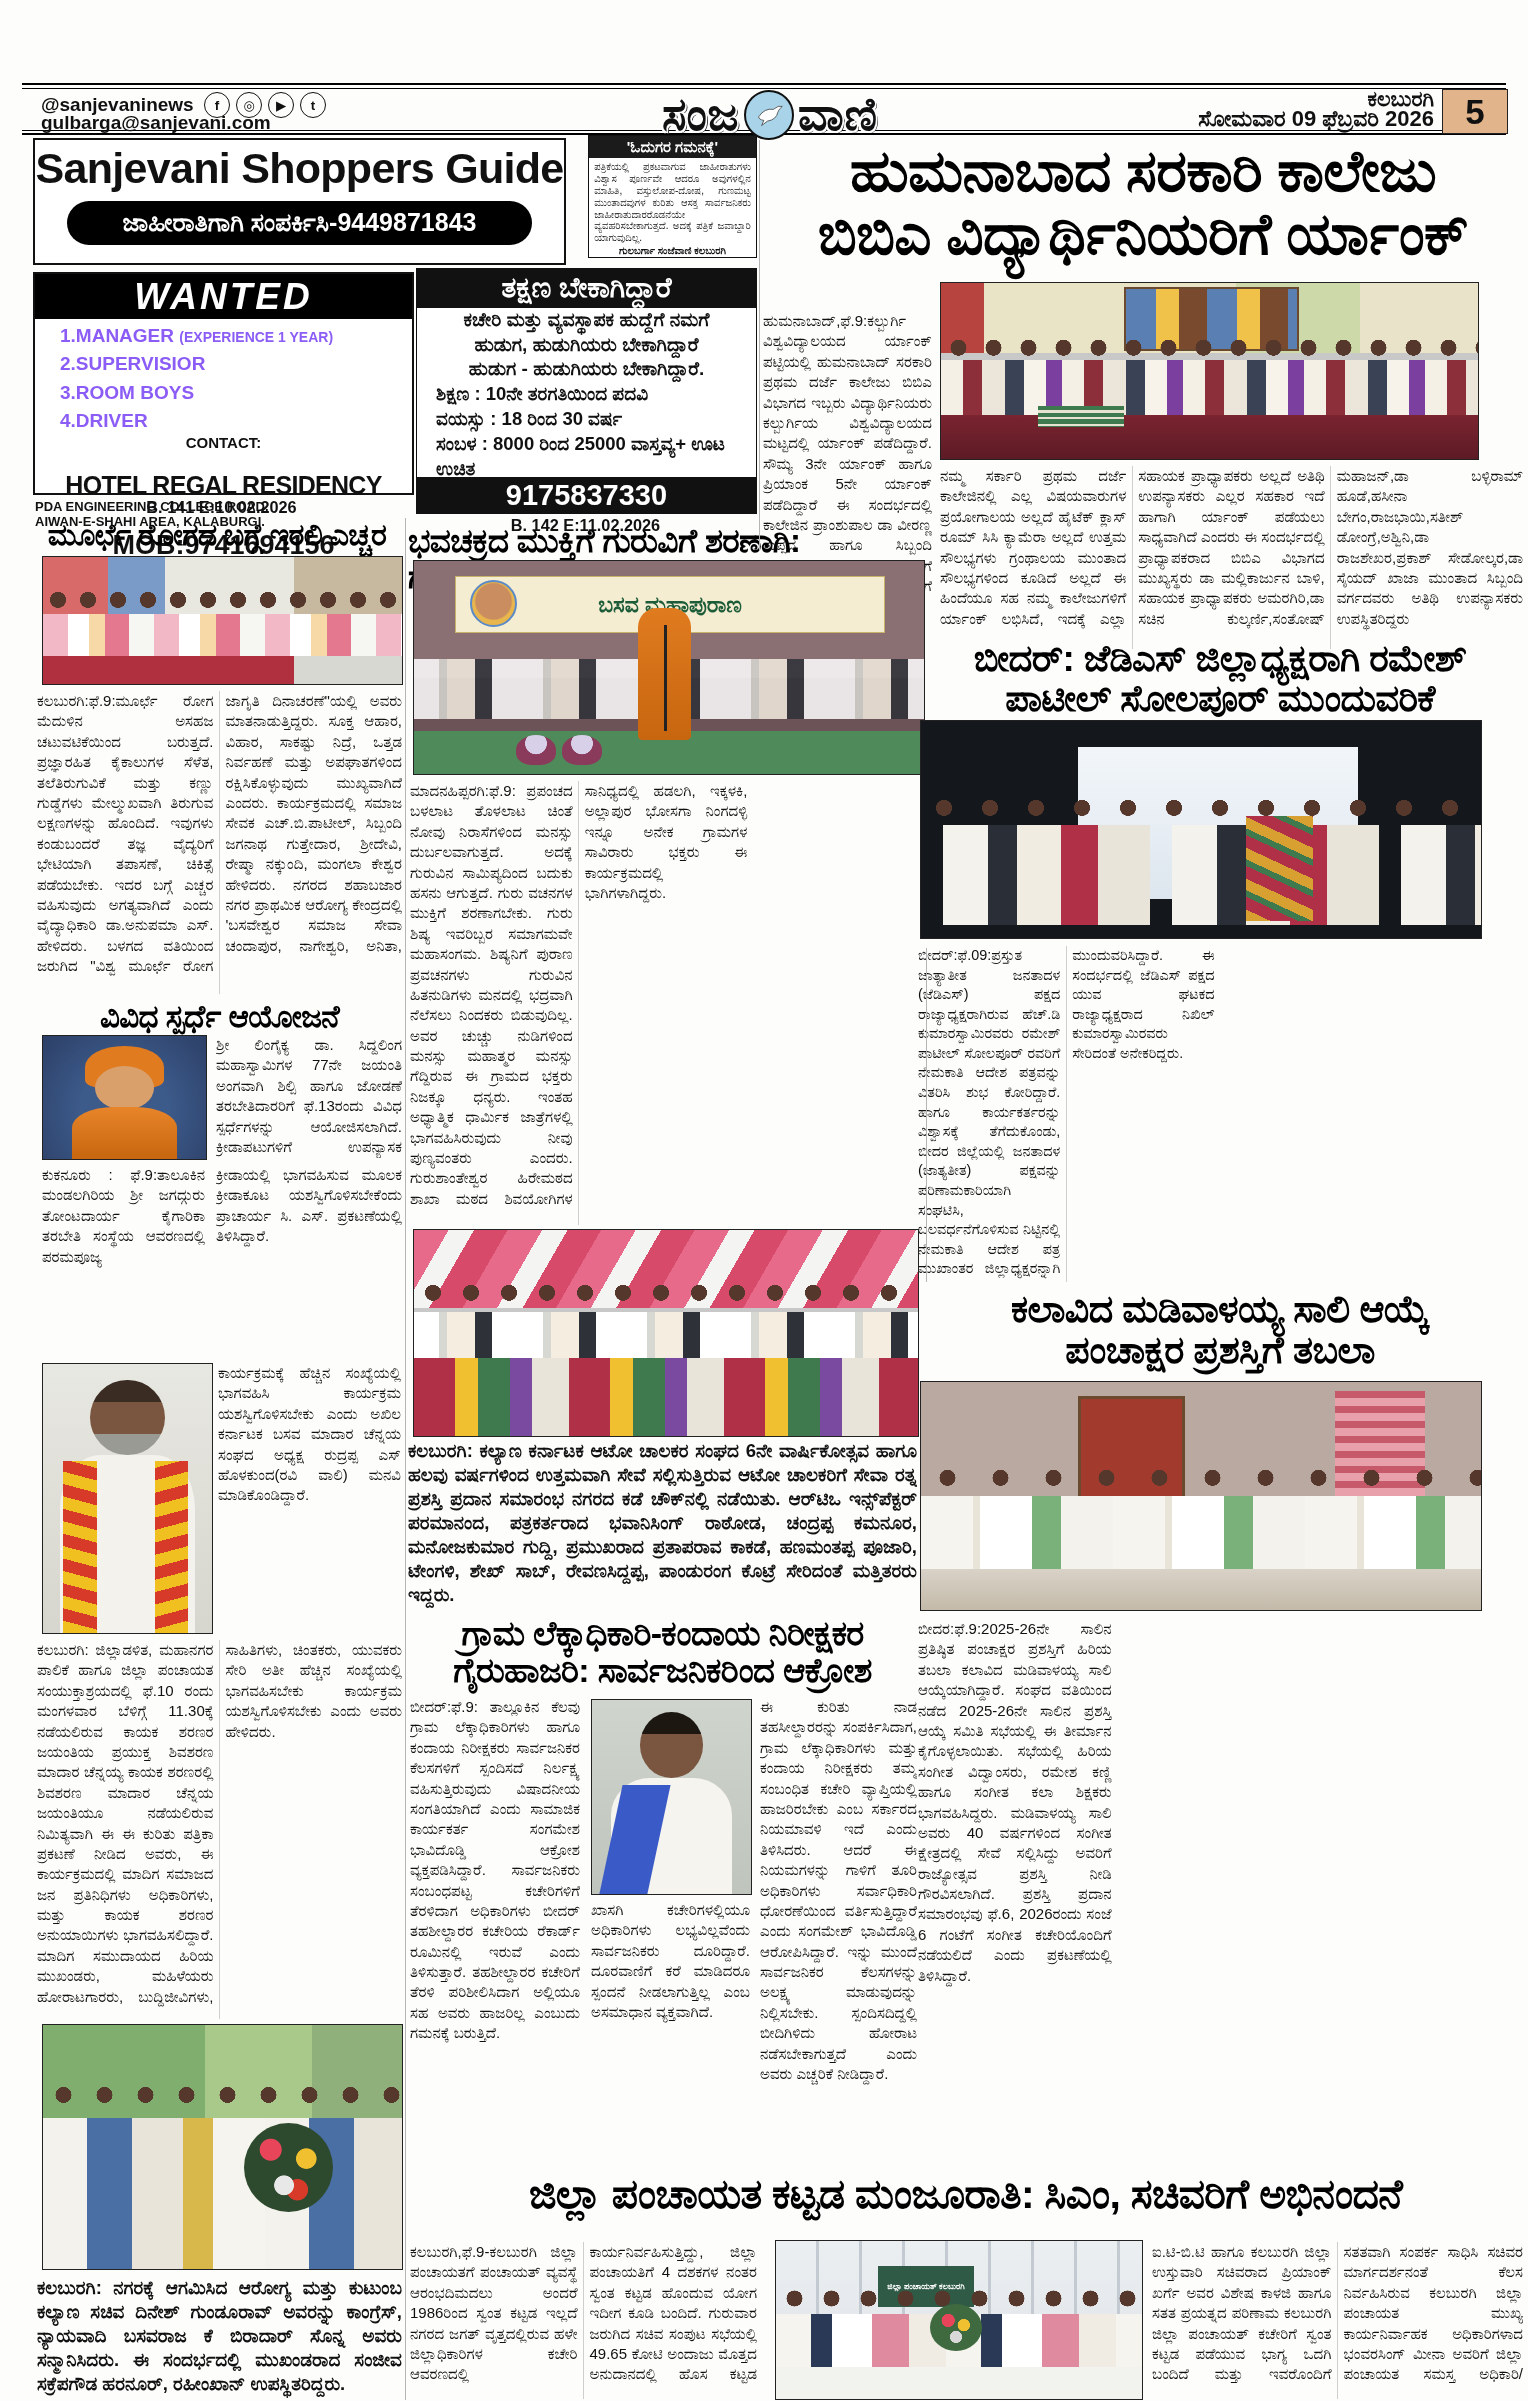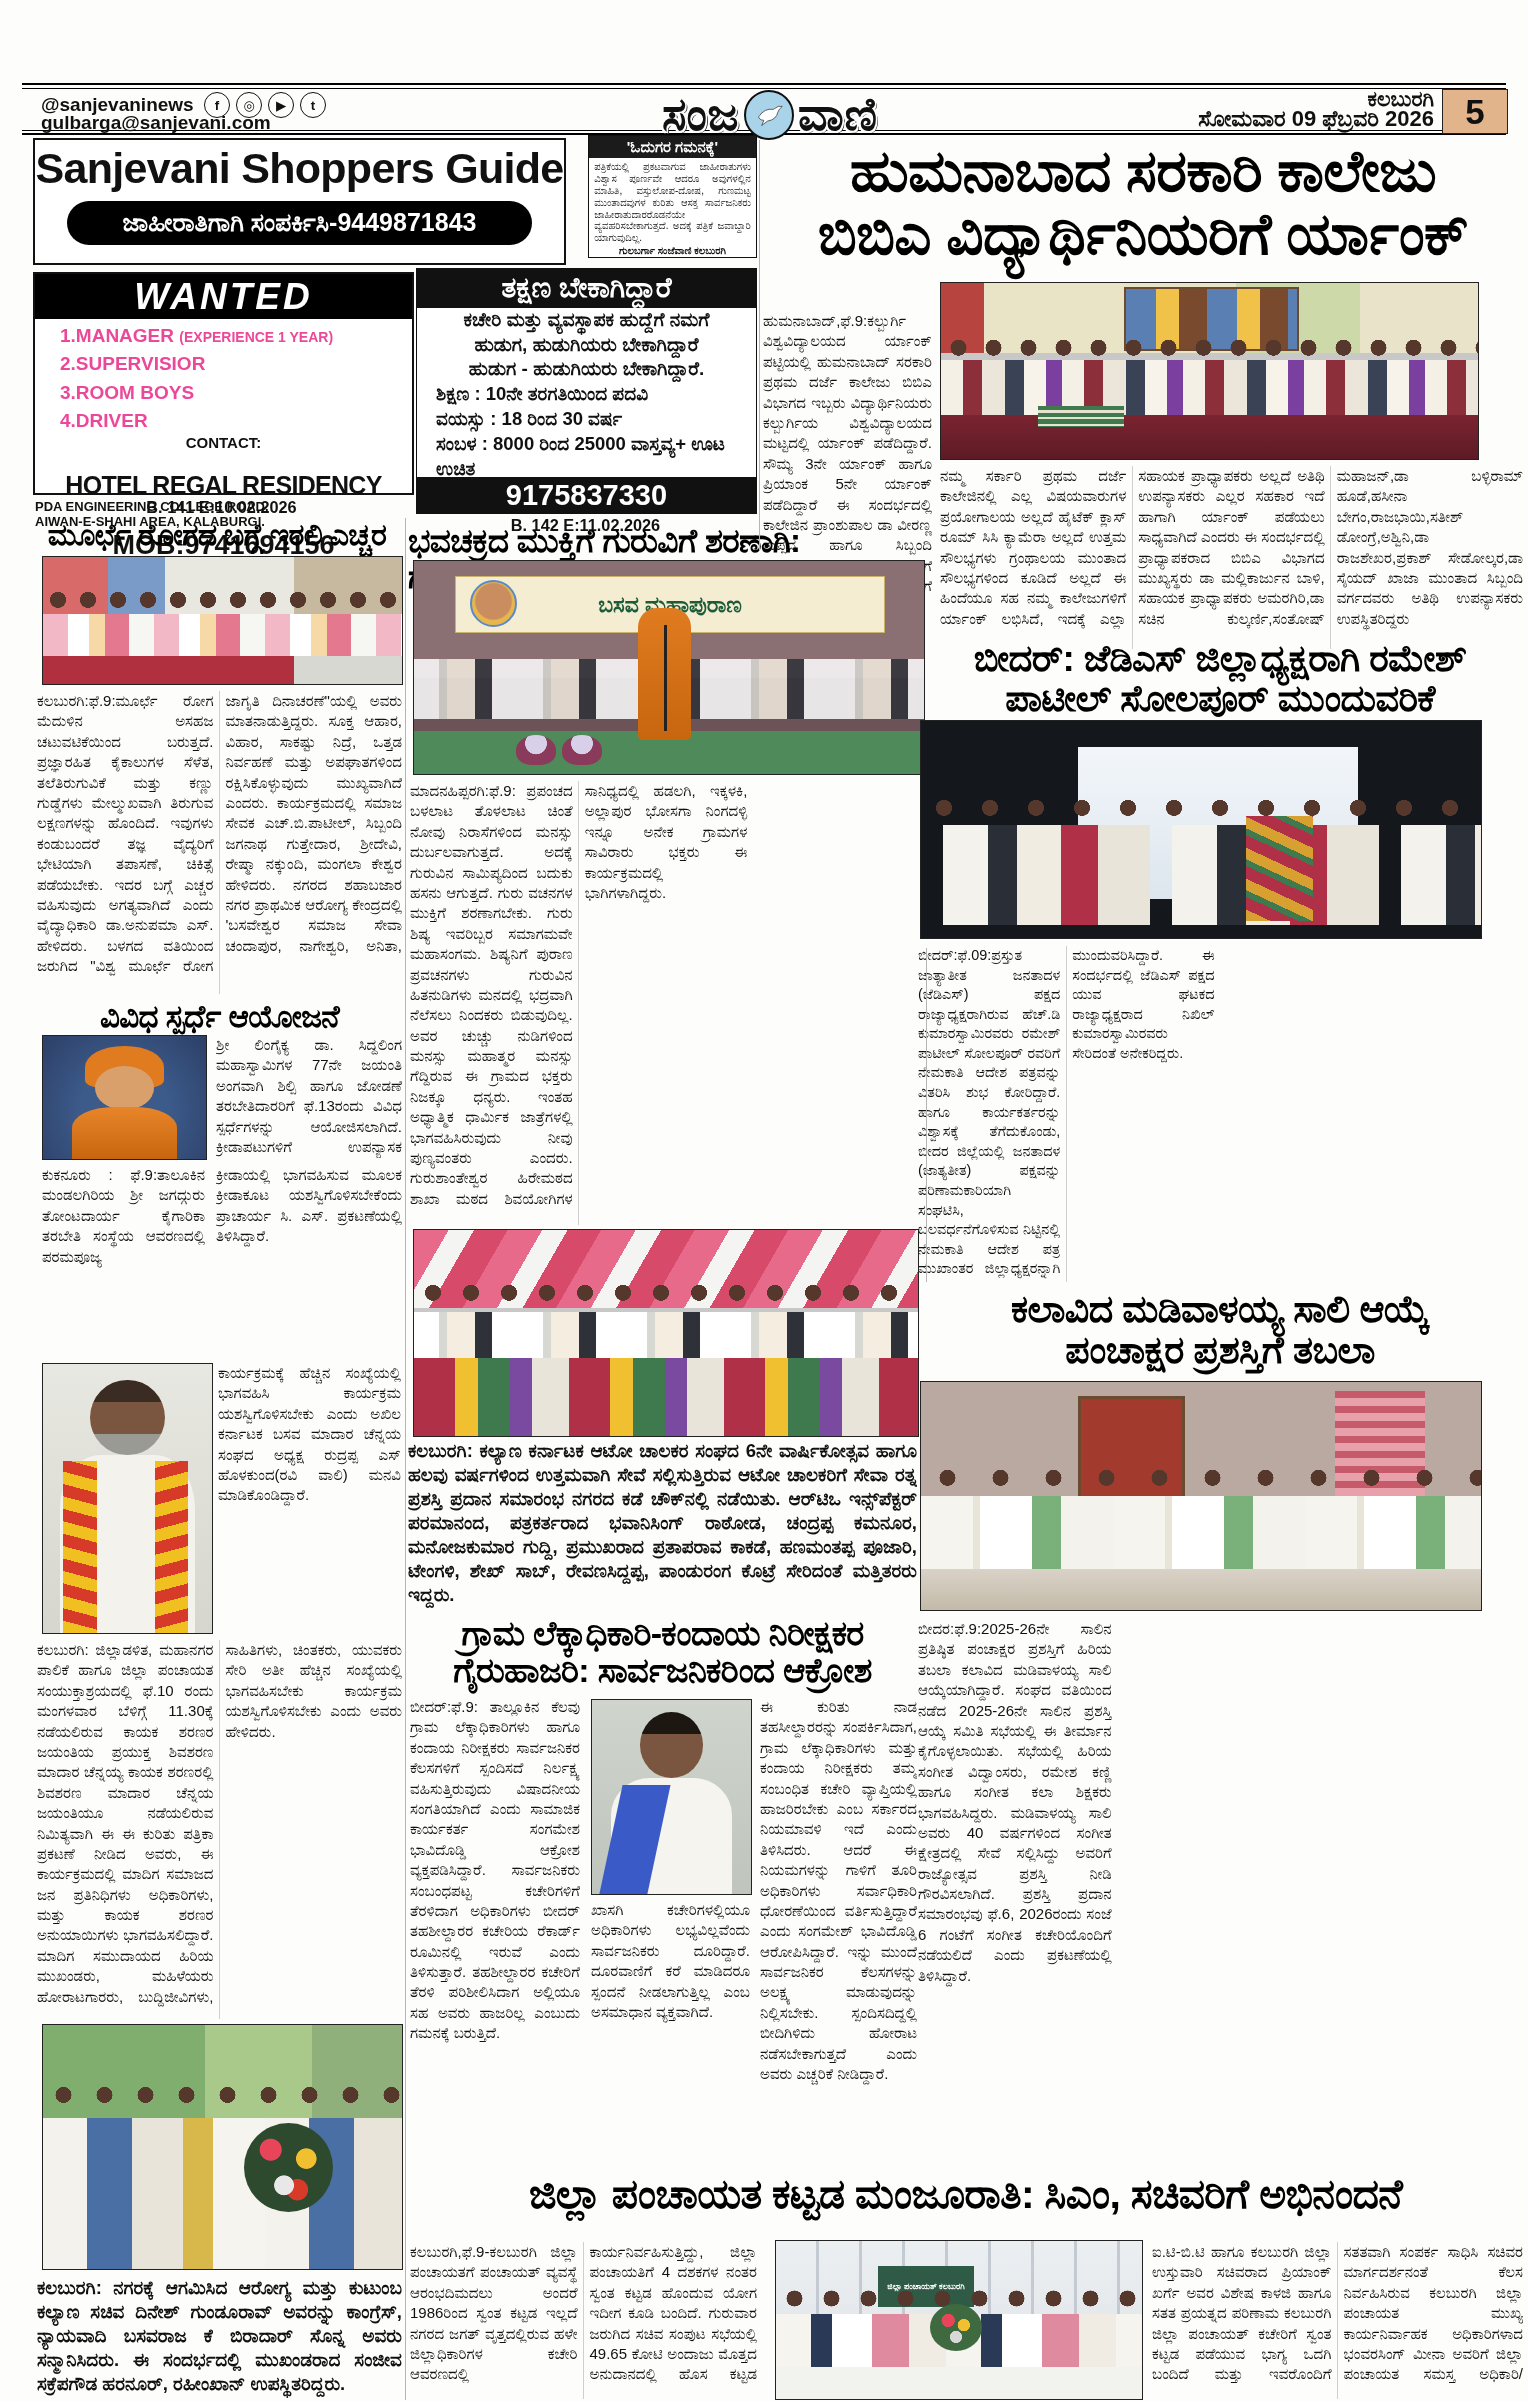--- a/index.html
+++ b/index.html
@@ -24,21 +24,21 @@
   
   .adbox{position:absolute;border:2.2px solid #111;background:#fff;}
   .shoptitle{font-size:43px;font-weight:900;text-align:center;margin-top:4.4px;letter-spacing:-0.7px;}
   .pill{margin:7.4px auto 0;width:88%;height:44px;background:#000;border-radius:25px;color:#fff;
     display:flex;align-items:center;justify-content:center;font-weight:900;font-size:25px;}
   .noticehead{background:#1b1b1b;color:#fff;font-weight:bold;font-size:15px;text-align:center;padding:2.2px 0;}
   .noticebody{font-size:10px;line-height:1.18;text-align:justify;padding:3px 5.2px 0 5.2px;}
   .noticesign{font-size:10px;text-align:center;font-weight:bold;padding-top:1.5px;}
   .wantedhead{background:#000;color:#fff;font-weight:900;font-size:37px;text-align:center;
     letter-spacing:3px;padding:1.5px 0;font-style:italic;}
-  .wlist{font-size:19px;font-weight:bold;color:#ec4899;line-height:1.18;margin:6px 12px 0 25px;}
+  .wlist{font-size:19px;font-weight:bold;color:#8b5cf6;line-height:1.18;margin:6px 12px 0 25px;}
   .wsmall{font-size:14px;font-weight:bold;}
   .wcontact{font-size:15px;font-weight:bold;text-align:center;margin-top:1.5px;}
   .whotel{font-size:25px;font-weight:900;text-align:center;letter-spacing:-0.7px;margin-top:20px;}
   .waddr{font-size:13px;font-weight:bold;text-align:left;line-height:1.15;}
   .wmob{font-size:27px;font-weight:900;text-align:center;}
   .refline{position:absolute;font-size:16.3px;font-weight:bold;text-align:center;}
   .urgenthead{background:#111;color:#fff;font-weight:900;font-size:28px;text-align:center;padding:3px 0;}
   .uline{font-size:19px;font-weight:bold;text-align:center;line-height:1.3;}
   .udetail{font-size:18.5px;font-weight:bold;text-align:left;margin-left:19px;line-height:1.35;}
   .uphone{position:absolute;left:0;right:0;bottom:0;background:#111;color:#fff;font-weight:900;

